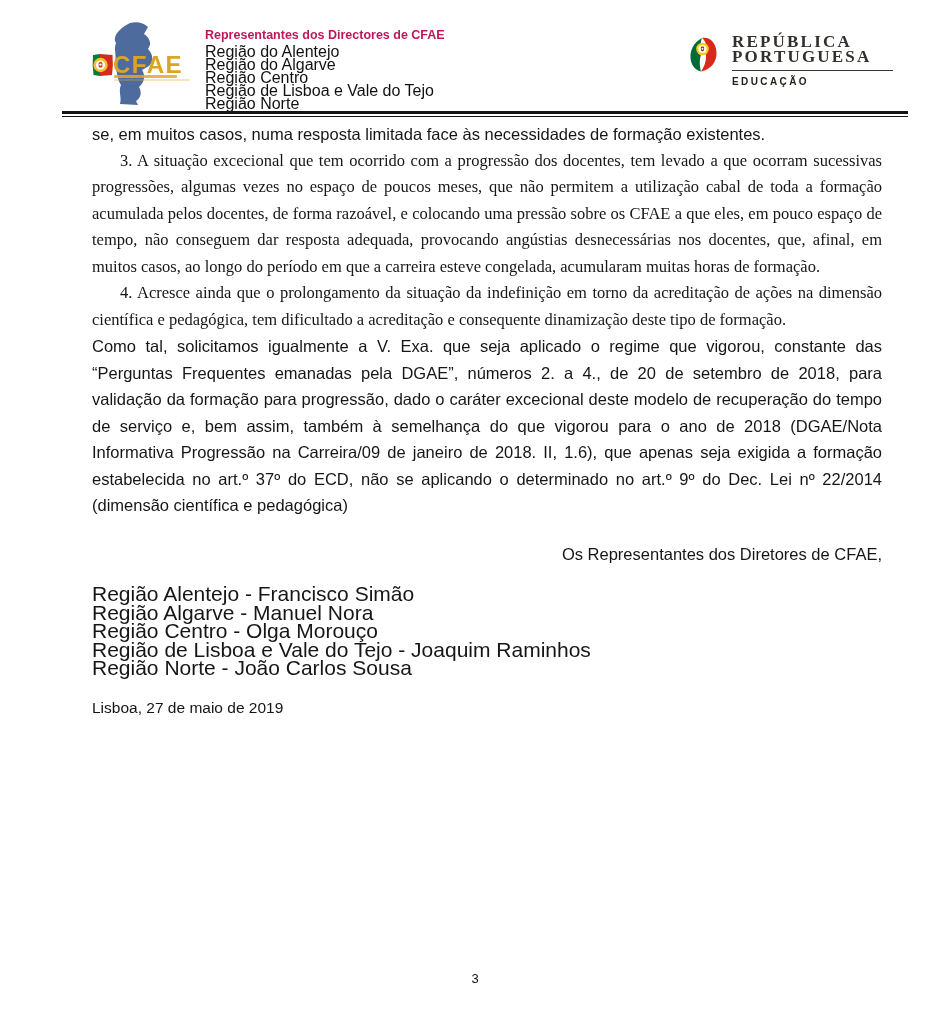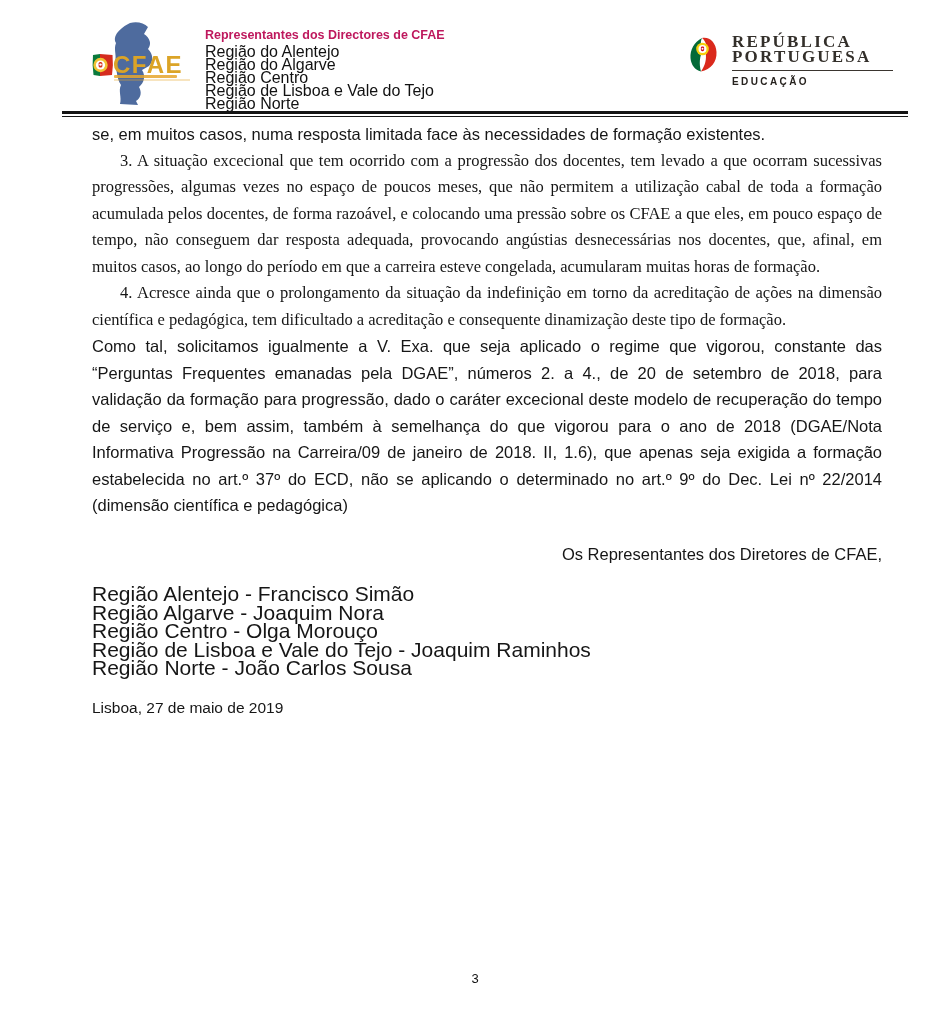--- a/index.html
+++ b/index.html
@@ -120,21 +120,21 @@
   <main class="body-text">
     <p class="para-noindent">se, em muitos casos, numa resposta limitada face às necessidades de formação existentes.</p>
     <p class="para-indent">3. A situação excecional que tem ocorrido com a progressão dos docentes, tem levado a que ocorram sucessivas progressões, algumas vezes no espaço de poucos meses, que não permitem a utilização cabal de toda a formação acumulada pelos docentes, de forma razoável, e colocando uma pressão sobre os CFAE a que eles, em pouco espaço de tempo, não conseguem dar resposta adequada, provocando angústias desnecessárias nos docentes, que, afinal, em muitos casos, ao longo do período em que a carreira esteve congelada, acumularam muitas horas de formação.</p>
     <p class="para-indent">4. Acresce ainda que o prolongamento da situação da indefinição em torno da acreditação de ações na dimensão científica e pedagógica, tem dificultado a acreditação e consequente dinamização deste tipo de formação.</p>
     <p class="para-noindent">Como tal, solicitamos igualmente a V. Exa. que seja aplicado o regime que vigorou, constante das “Perguntas Frequentes emanadas pela DGAE”, números 2. a 4., de 20 de setembro de 2018, para validação da formação para progressão, dado o caráter excecional deste modelo de recuperação do tempo de serviço e, bem assim, também à semelhança do que vigorou para o ano de 2018 (DGAE/Nota Informativa Progressão na Carreira/09 de janeiro de 2018. II, 1.6), que apenas seja exigida a formação estabelecida no art.º 37º do ECD, não se aplicando o determinado no art.º 9º do Dec. Lei nº 22/2014 (dimensão científica e pedagógica)</p>
 
     <p class="signoff-line">Os Representantes dos Diretores de CFAE,</p>
 
     <div class="signatures">
       <div class="sig-line">Região Alentejo - Francisco Simão</div>
-      <div class="sig-line">Região Algarve - Joaquim Nora</div>
+      <div class="sig-line">Região Algarve - Manuel Nora</div>
       <div class="sig-line">Região Centro - Olga Morouço</div>
       <div class="sig-line">Região de Lisboa e Vale do Tejo - Joaquim Raminhos</div>
       <div class="sig-line">Região Norte - João Carlos Sousa</div>
     </div>
 
     <p class="dateline">Lisboa, 27 de maio de 2019</p>
   </main>
 
   <div class="page-number">3</div>
 

